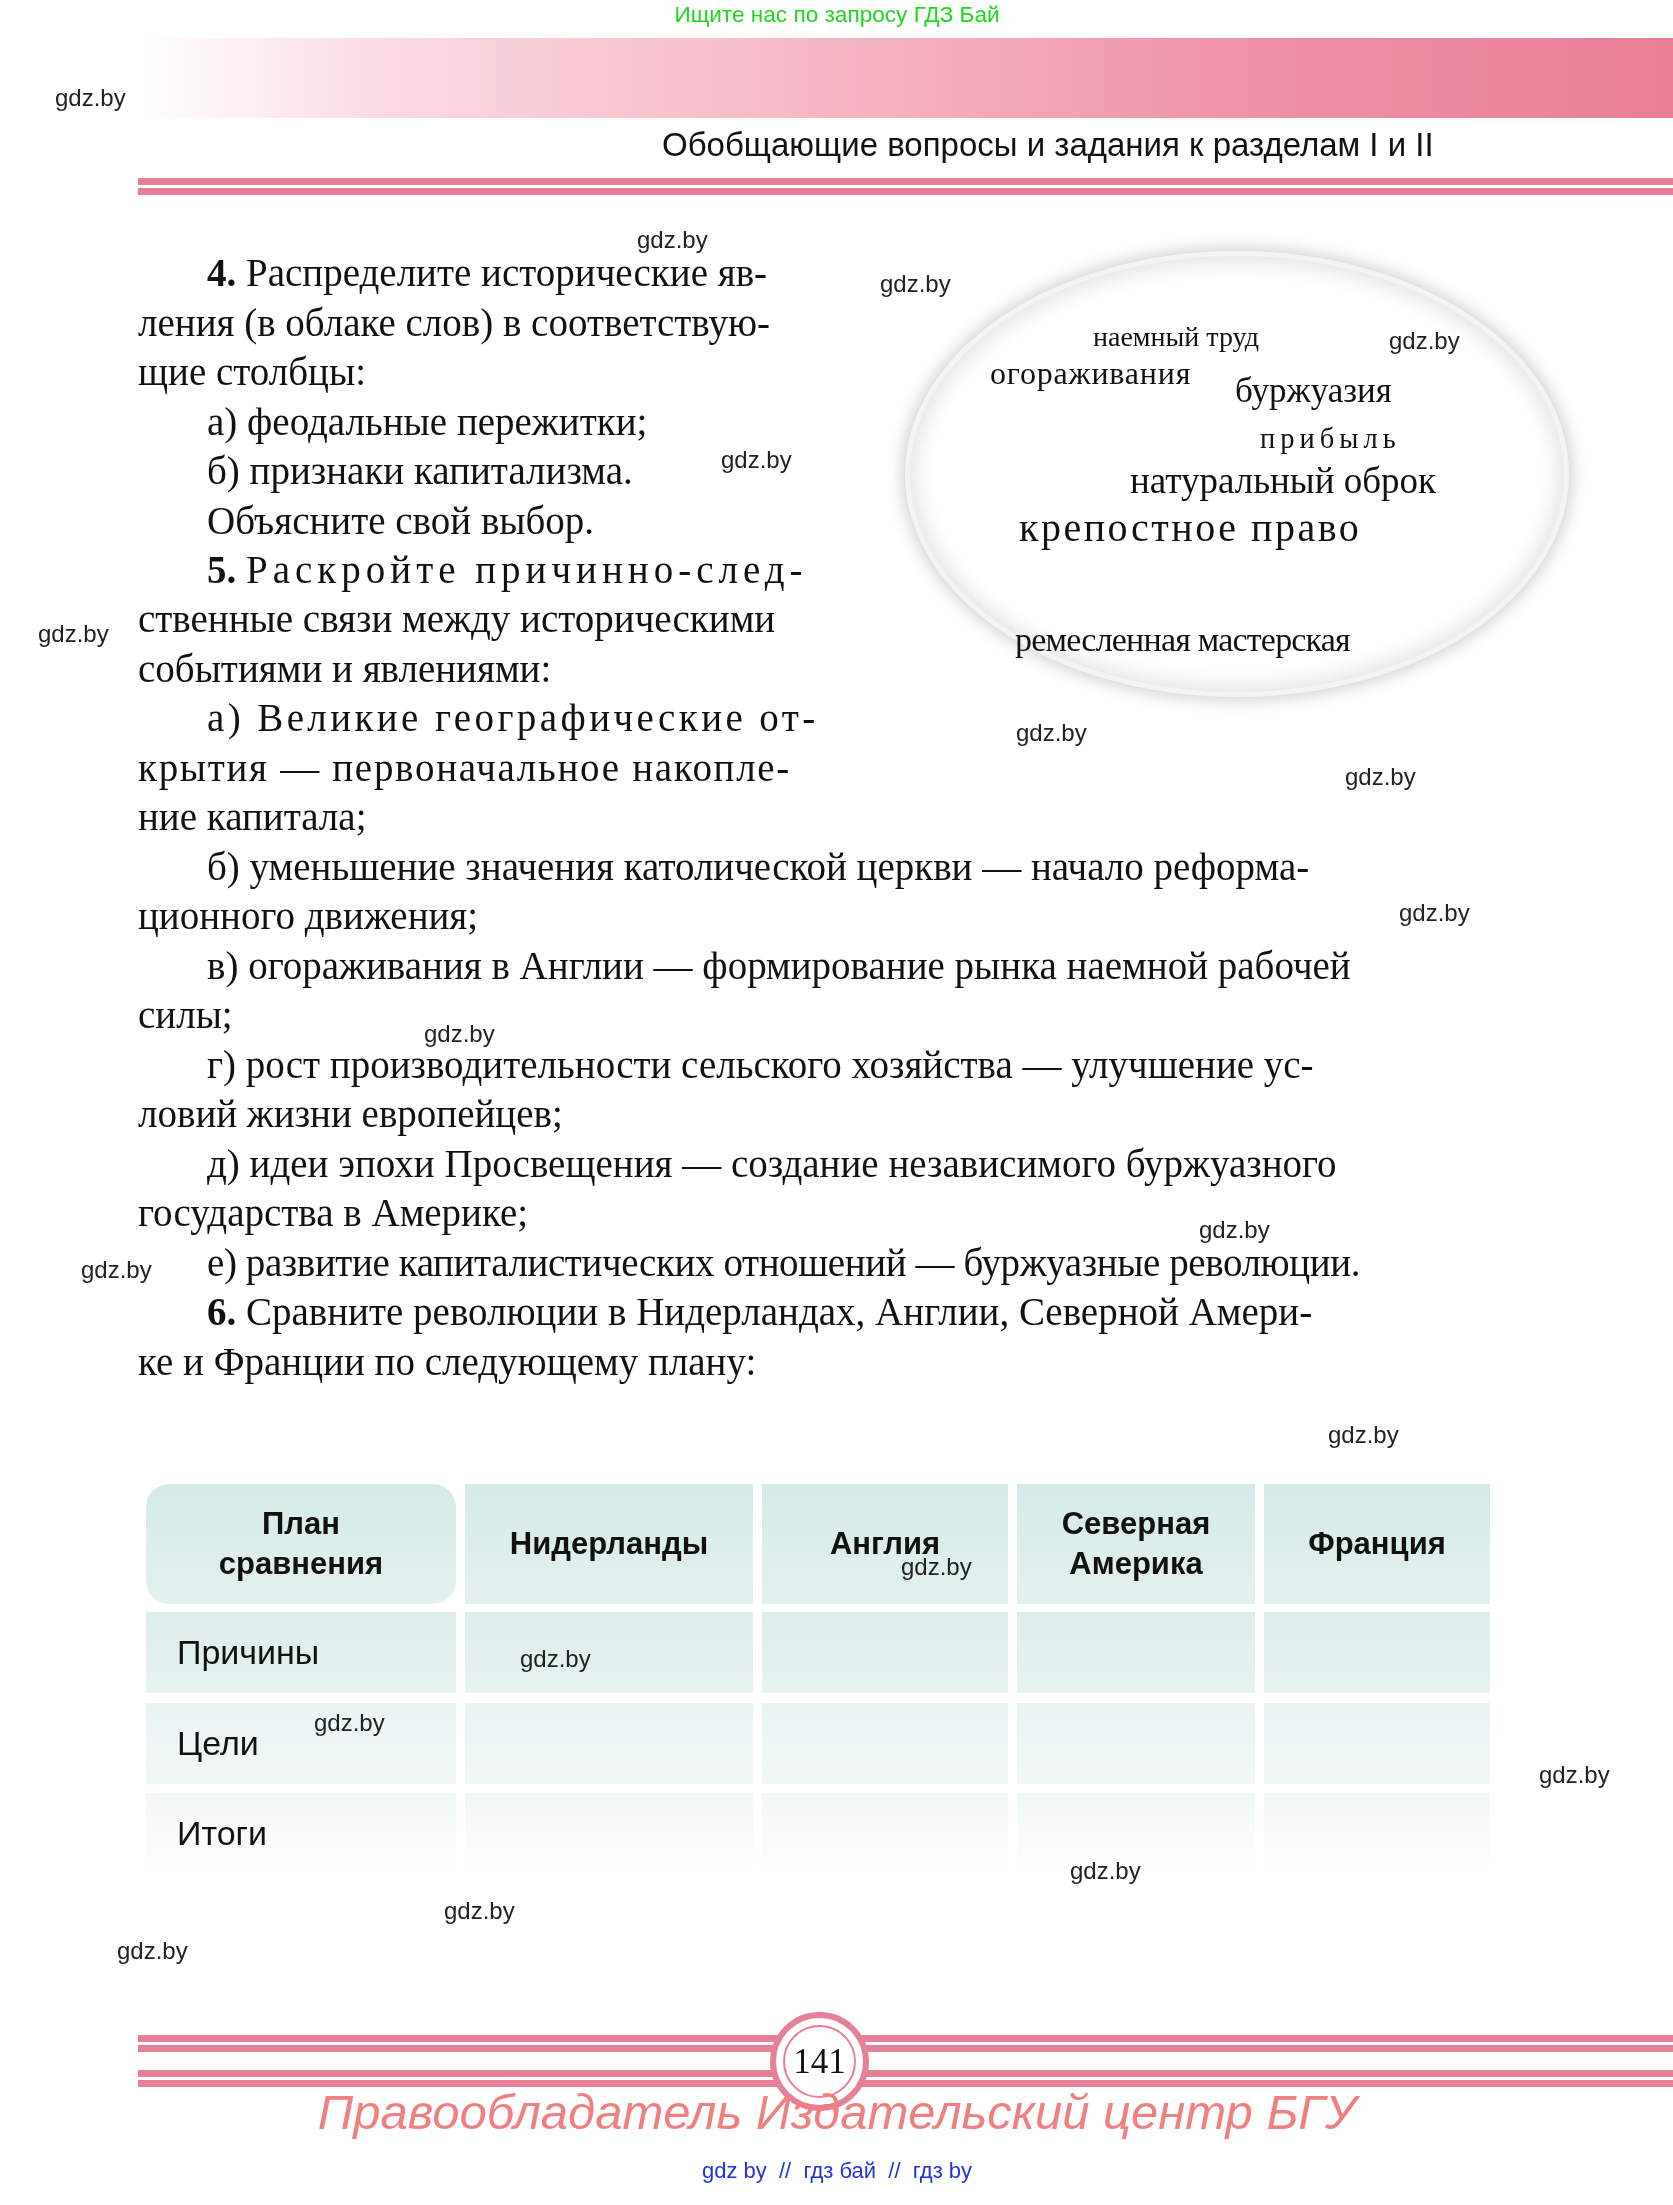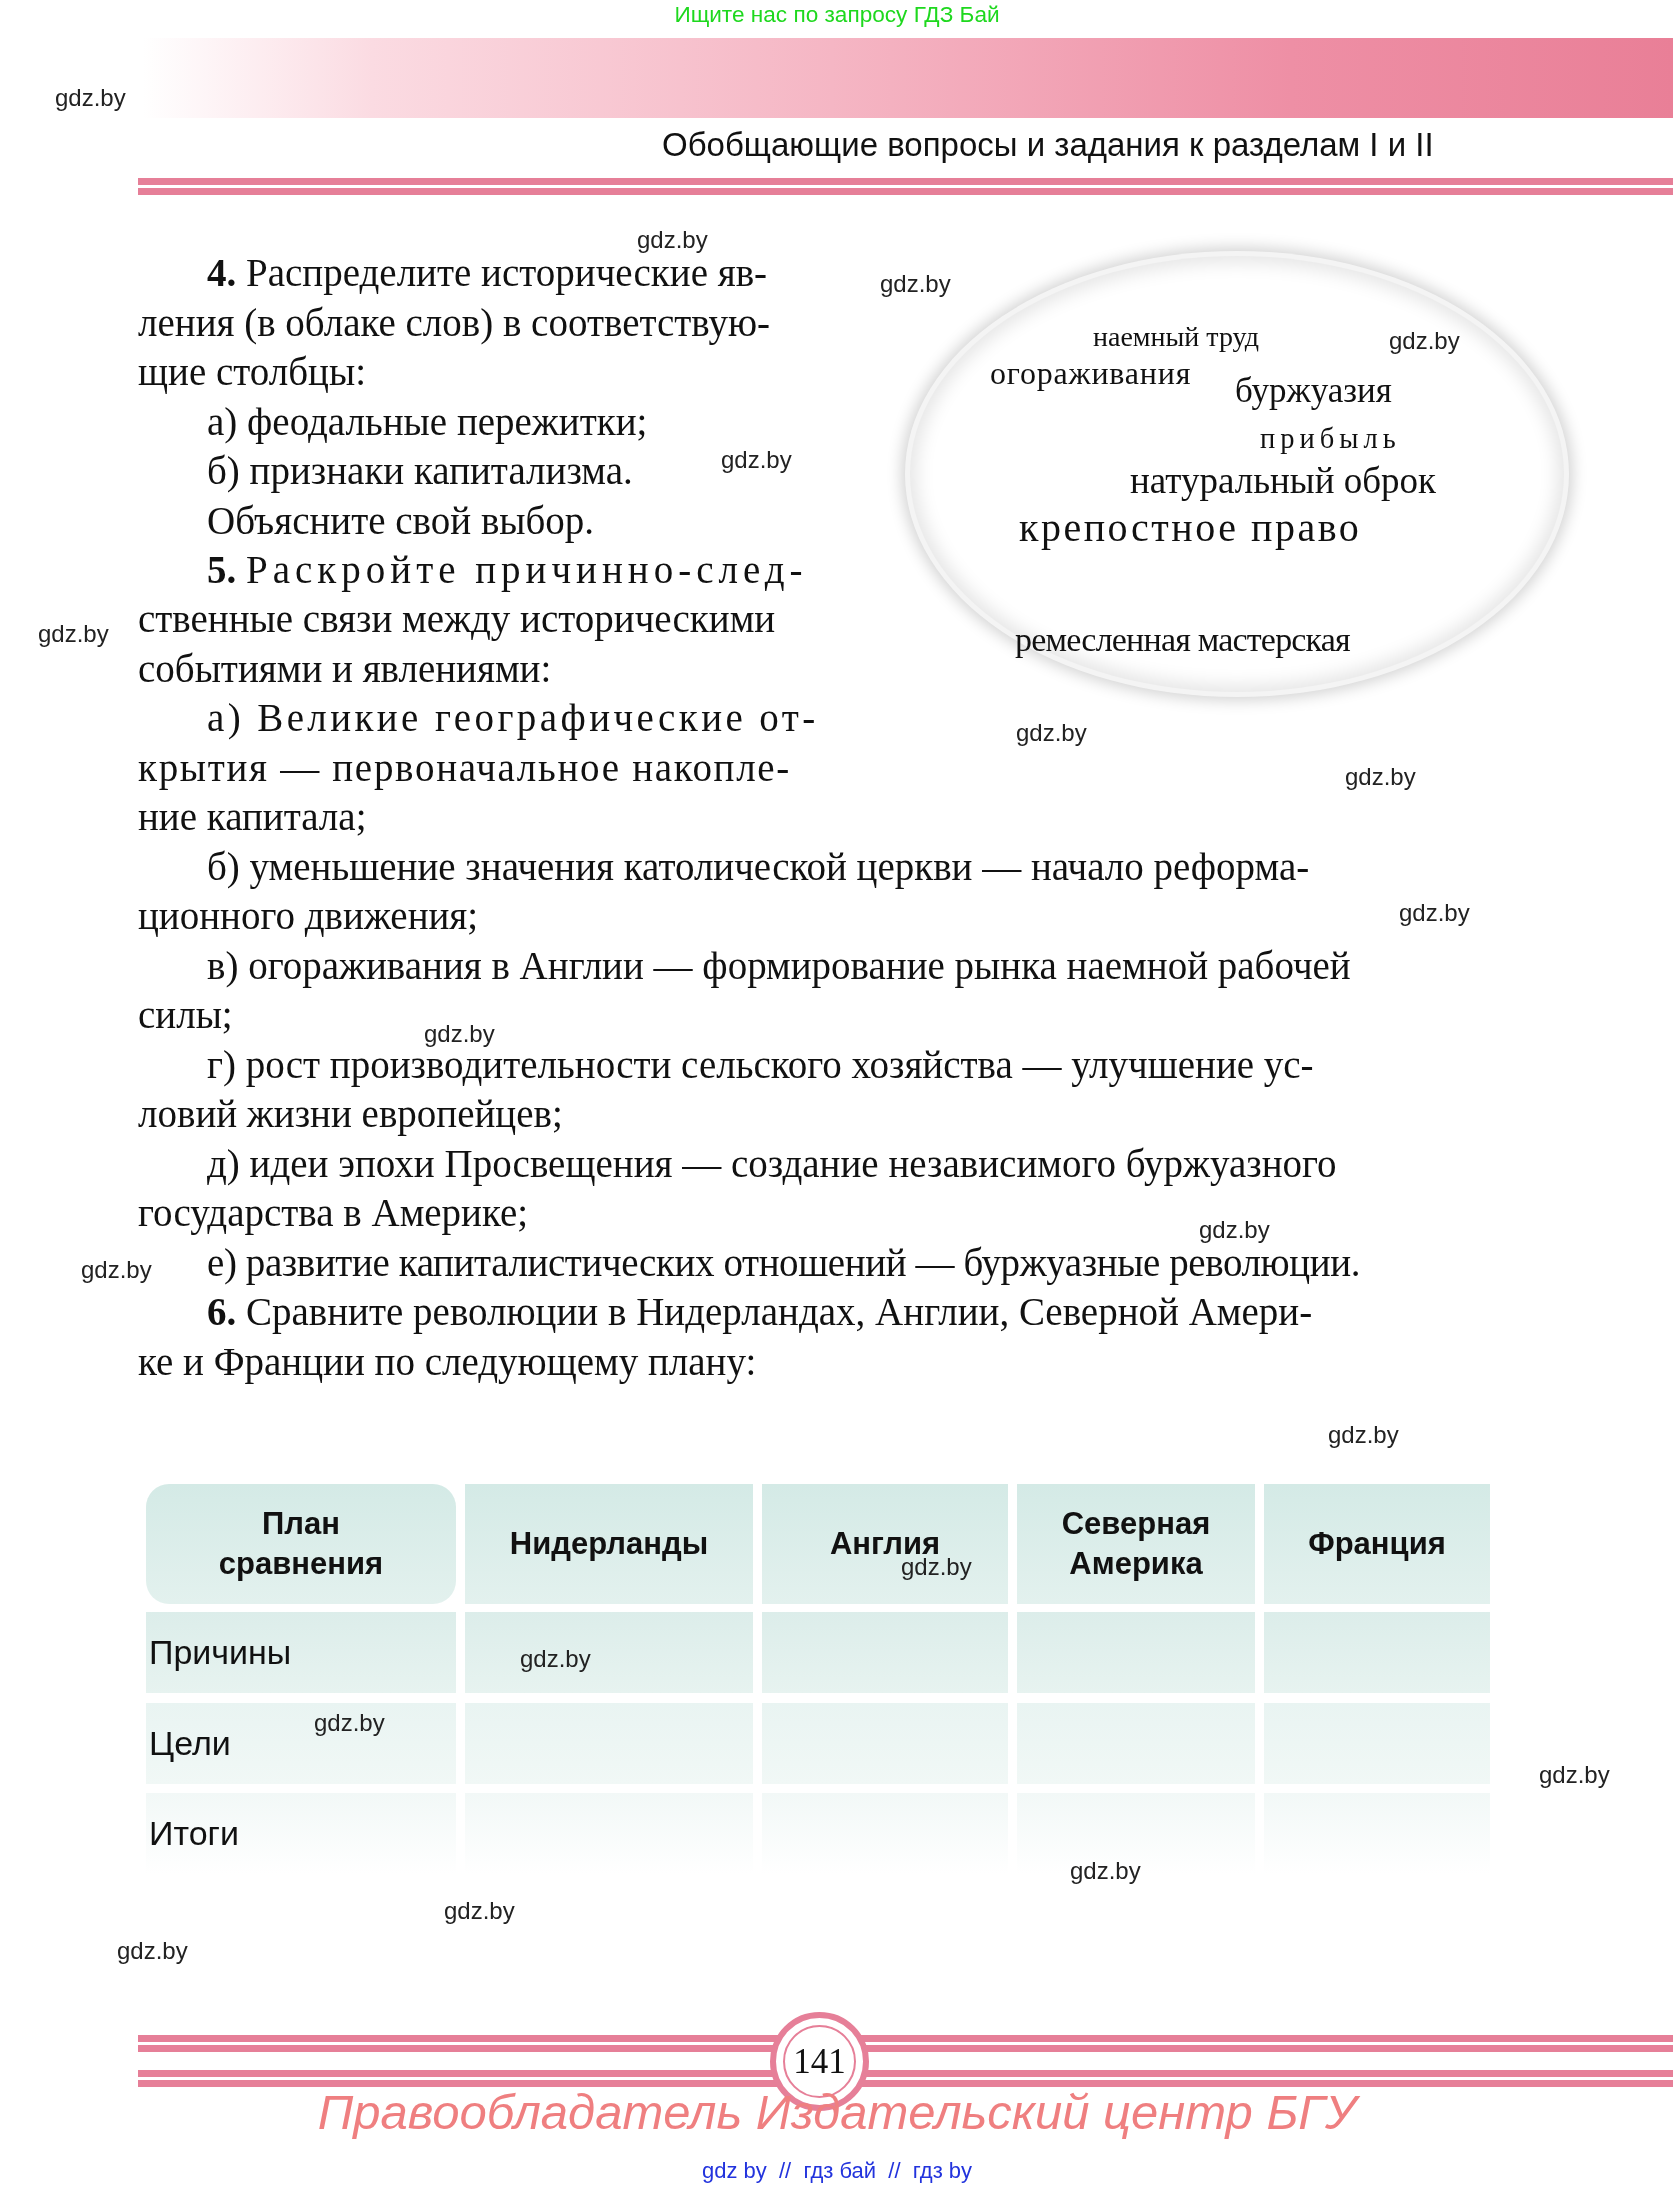--- a/index.html
+++ b/index.html
@@ -15,21 +15,21 @@
   .b { font-weight:bold; }
   .cloud { left:910px; top:256px; width:654px; height:436px; border-radius:50%;
     background:#ffffff;
     box-shadow: 0 0 0 5px #f4f4f4, 0 0 15px 8.4px rgba(0,0,0,0.18), inset 0 0 18.4px 6.7px rgba(0,0,0,0.10); }
   .cw { position:absolute; white-space:nowrap; font-family:"Liberation Serif", serif; color:#111; line-height:1; }
   .tcell { position:absolute; background:linear-gradient(to bottom, #d4eae6, #e3f1ee); }
   .tcell.r1 { background:linear-gradient(to bottom, #dcedea, #e7f3f0); }
   .tcell.r2 { background:linear-gradient(to bottom, #e9f4f2, #f1f8f6);text-align:center; }
   .tcell.r3 { background:linear-gradient(to bottom, #f2f8f7, #ffffff); }
   .th { font-family:"Liberation Sans", sans-serif; font-weight:bold; font-size:31px; line-height:40px; text-align:center; display:flex; align-items:center; justify-content:center; color:#111; }
-  .rowlabel { font-family:"Liberation Sans", sans-serif; font-size:34px; color:#111; display:flex; align-items:center; padding-left:3px; box-sizing:border-box; }
+  .rowlabel { font-family:"Liberation Sans", sans-serif; font-size:34px; color:#111; display:flex; align-items:center; padding-left:31px; box-sizing:border-box; }
   .badge { position:absolute; left:770px; top:2012px; width:99px; height:99px; border-radius:50%; background:#fff; border:6.7px solid #e67f98; box-sizing:border-box; }
   .badge-inner { position:absolute; left:6.7px; top:6.7px; right:6.7px; bottom:6.7px; border-radius:50%; border:2.5px solid #e67f98; display:flex; align-items:center; justify-content:center; font-family:"Liberation Serif", serif; font-size:35px; color:#111; }
   .copyright { left:0; width:1674px; top:2084px; text-align:center; font-family:"Liberation Sans", sans-serif; font-style:italic; font-size:49px; color:#ef7f80; white-space:nowrap; }
   .bottom-links { left:0; width:1674px; top:2158px; text-align:center; font-family:"Liberation Sans", sans-serif; font-size:22px; color:#2233dd; white-space:pre; }
 </style>
 </head>
 <body>
 
 <div class="abs top-search">Ищите нас по запросу ГДЗ Бай</div>
 <div class="abs top-band"></div>

